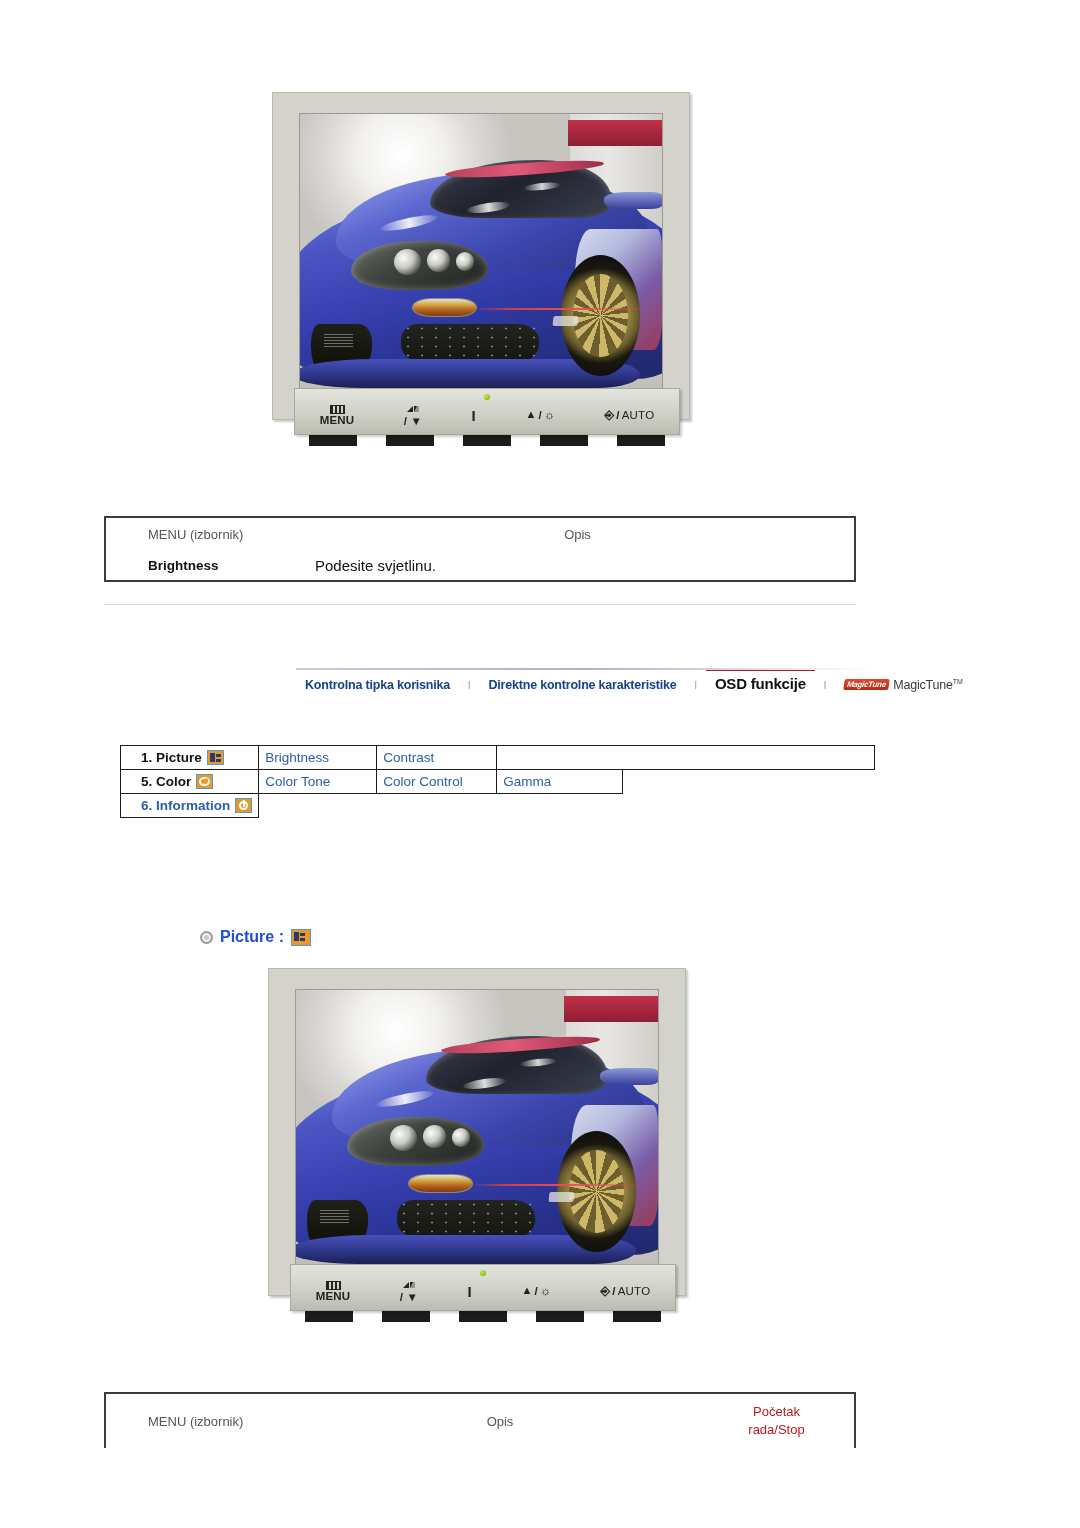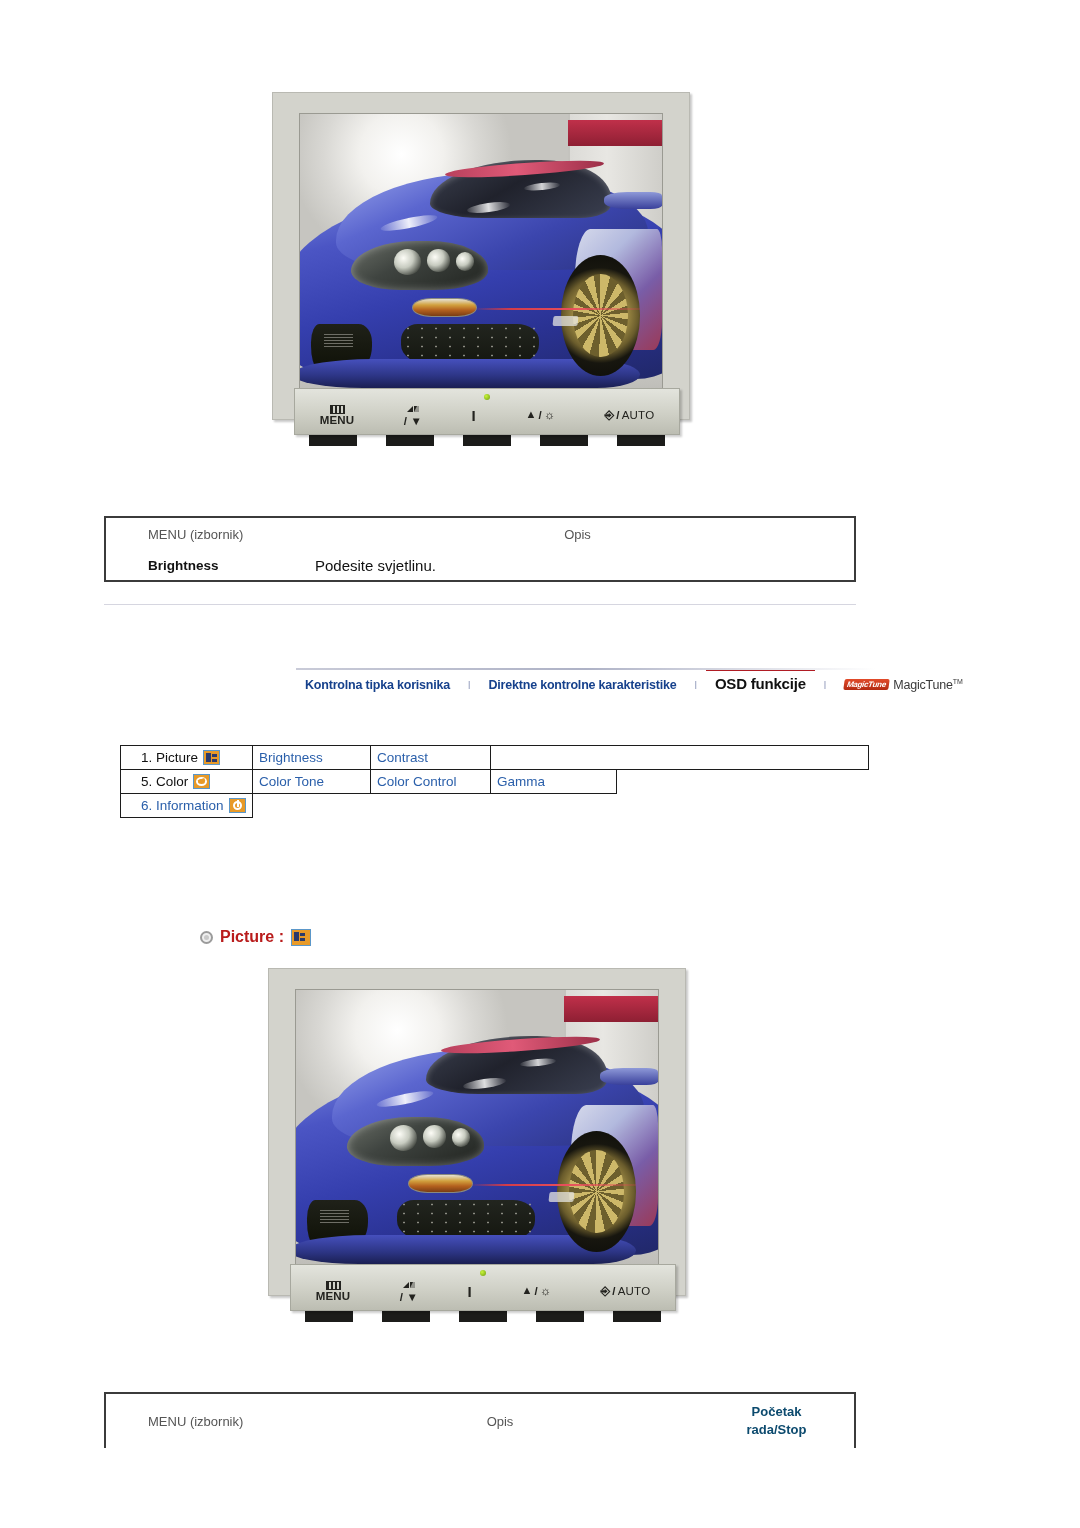--- a/index.html
+++ b/index.html
@@ -237,21 +237,21 @@
     border: 2px solid #3b3b3b;
     background: #fff;
   }
   .desc-row { display: flex; }
   .desc-head { height: 32px; }
   .desc-body { height: 30px; }
   .desc-c1 { width: 195px; padding-left: 42px; display: flex; align-items: center; }
   .desc-c2 { flex: 1; display: flex; align-items: center; }
   .desc-c3 { width: 155px; display: flex; align-items: center; justify-content: center; text-align: center; }
   .lbl-head { font-size: 13px; color: #555; }
-  .lbl-head.bold { font-weight: bold; color: #0c4a6e; }
+  .lbl-head.bold { font-weight: normal; color: #b91c1c; }
   .lbl-menu { font-size: 13.5px; font-weight: bold; color: #111; }
   .lbl-desc { font-size: 15px; color: #111; }
   .desc-c2.center { justify-content: center; }
 
   hr.sep {
     position: absolute;
     border: none;
     border-top: 1px solid #d6d6e0;
     margin: 0;
   }
@@ -306,21 +306,21 @@
     height: 24px;
     padding: 0 6px;
     font-size: 13.5px;
     color: #2a5faa;
     white-space: nowrap;
     vertical-align: middle;
     background: #fff;
   }
   .osd-table td.cat {
     color: #111;
-    font-weight: normal;
+    font-weight: bold;
     width: 132px;
     padding-left: 20px;
   }
   .osd-table td.cat.info { color: #2a5faa; }
   .osd-table td.empty { border: none; background: transparent; }
   .catwrap { display: flex; align-items: center; gap: 5px; }
 
   .osd-ico {
     display: inline-block;
     width: 17px; height: 15px;
@@ -362,21 +362,21 @@
   .bullet-ico {
     display: inline-block; width: 13px; height: 13px;
     border: 2px solid #9b9b9b; border-radius: 50%;
     background: #efefef;
     position: relative;
   }
   .bullet-ico::after {
     content: ""; position: absolute; left: 2px; top: 2px;
     width: 5px; height: 5px; background: #c9c9c9; border-radius: 50%;
   }
-  .section-title { font-size: 16px; font-weight: bold; color: #b91c1c; }
+  .section-title { font-size: 16px; font-weight: bold; color: #1d4ed8; }
   .section-head .osd-ico { width: 20px; height: 17px; }
 </style>
 </head>
 <body>
 
 <div class="page">
 
   <div class="monitor" style="left:272px; top:92px;">
     <div class="bezel"></div>
     <div class="screen">

